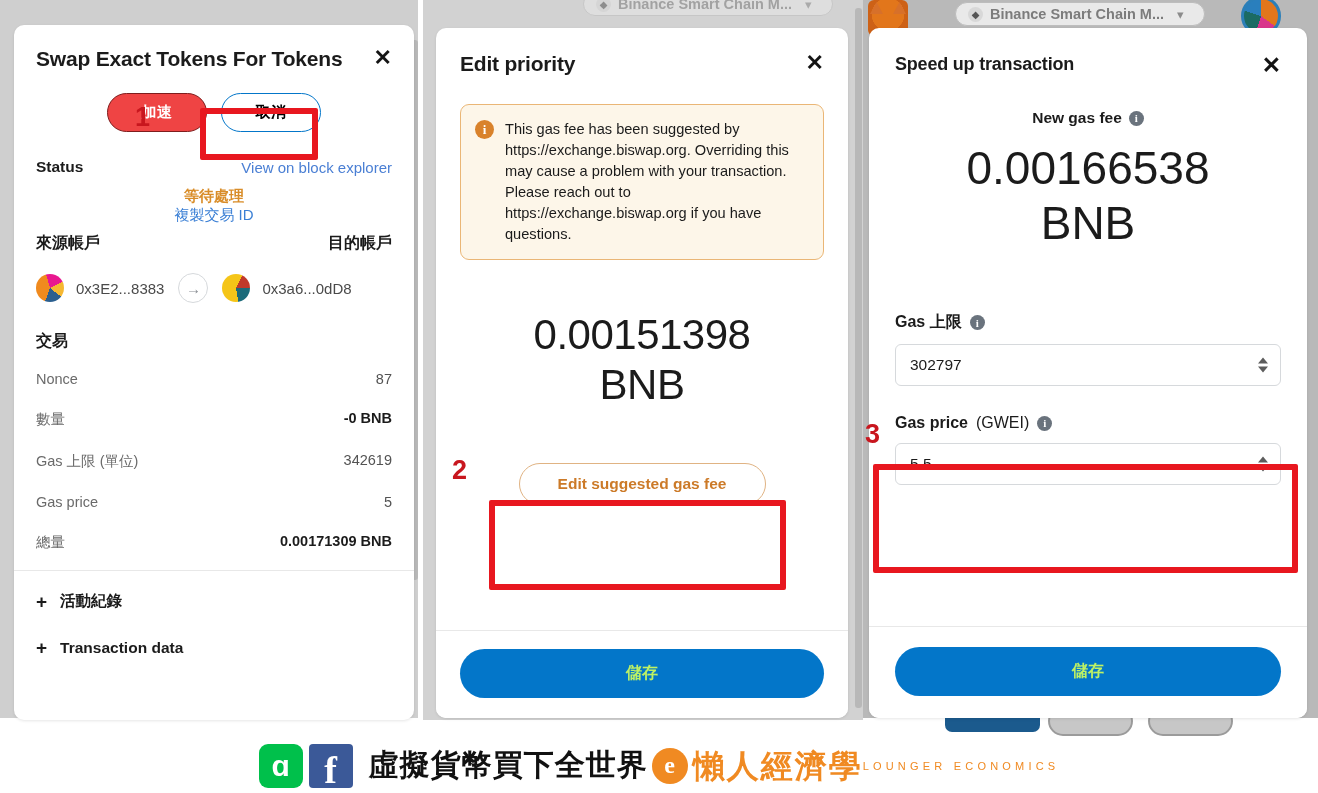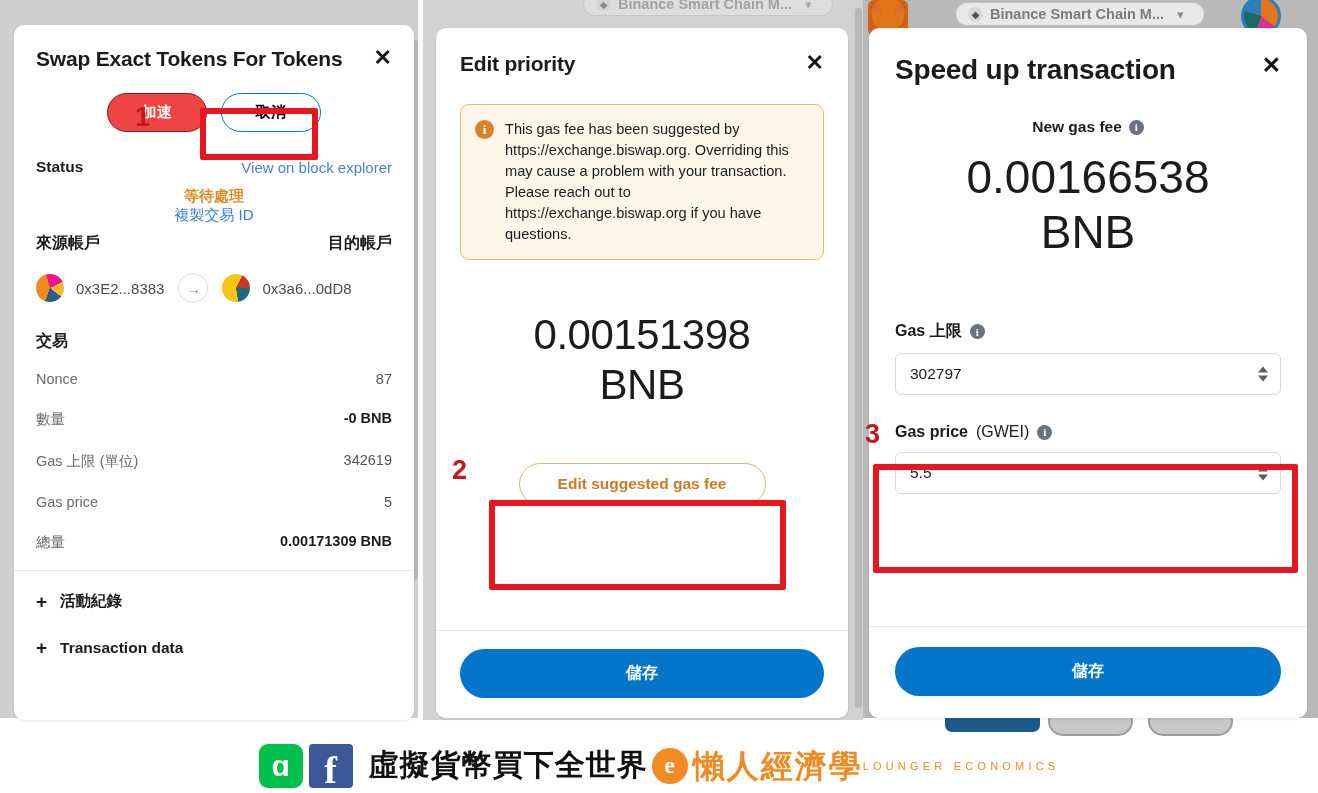--- a/index.html
+++ b/index.html
@@ -142,29 +142,29 @@
     display:block; margin:0 auto; border:1px solid #e0b383; background:#fff;
     color:#cc7a28; font-size:15.5px; font-weight:600; border-radius:24px;
     padding:11px 0; width:247px; text-align:center; cursor:pointer;
   }
 
   .footer-bar{
     position:absolute; left:0; right:0; bottom:0; border-top:1px solid #e8e8e8;
     background:#fff; padding:18px 24px 20px 24px;
   }
   .save-btn{
-    background:#0376c9; color:#ffffff; border:none; border-radius:26px;
+    background:#0376c9; color:#bef264; border:none; border-radius:26px;
     width:100%; padding:14px 0; font-size:16px; font-weight:bold;
     cursor:pointer; font-family:"Liberation Sans", sans-serif;
   }
 
   
   #p3 { left:869px; top:28px; width:438px; height:690px; }
   #p3 .card-head{ padding:26px 26px 0 26px; }
-  #p3 .card-title{ font-size:28px; }
+  #p3 .card-title{ font-size:18px; }
   #p3 .x-btn{ font-size:23px; }
 
   .center-label{
     text-align:center; font-size:15.5px; font-weight:bold; color:#1b1b1b;
     display:flex; align-items:center; justify-content:center; gap:7px;
   }
   .i-grey{
     width:15px;height:15px;border-radius:50%;background:#6a737d;color:#fff;
     font-size:11px;font-weight:bold;display:inline-flex;align-items:center;justify-content:center;
     font-family:"Liberation Serif", serif;

